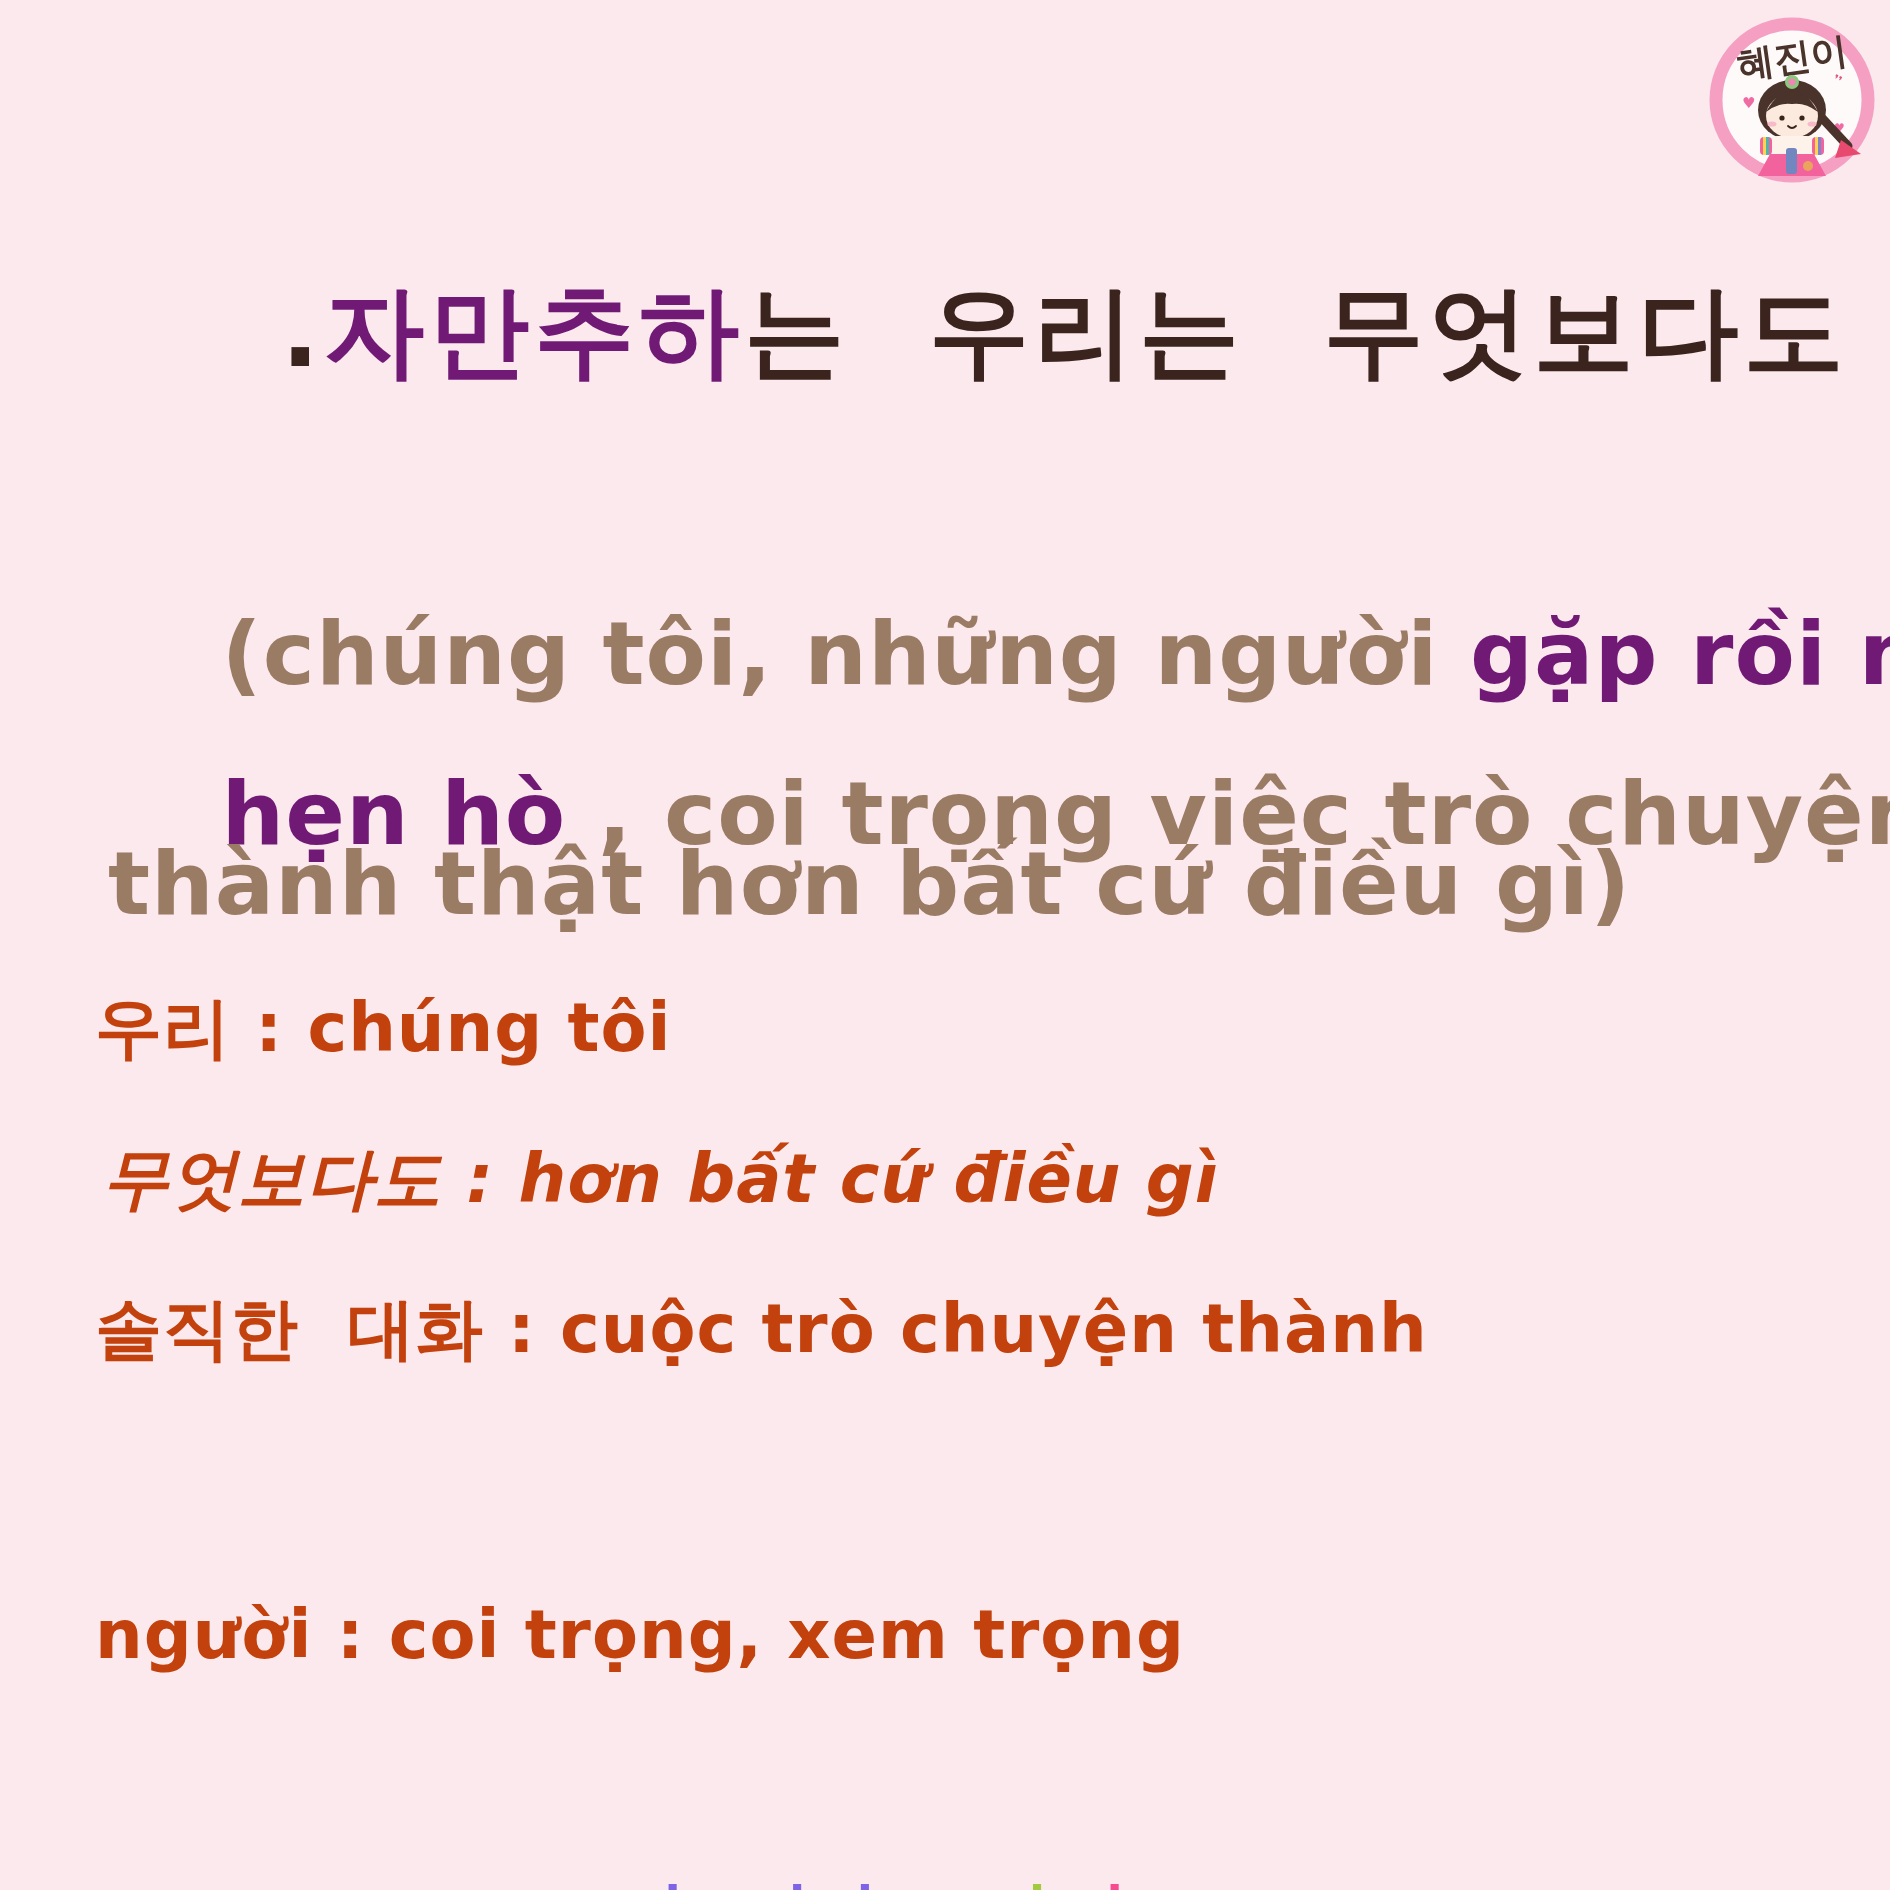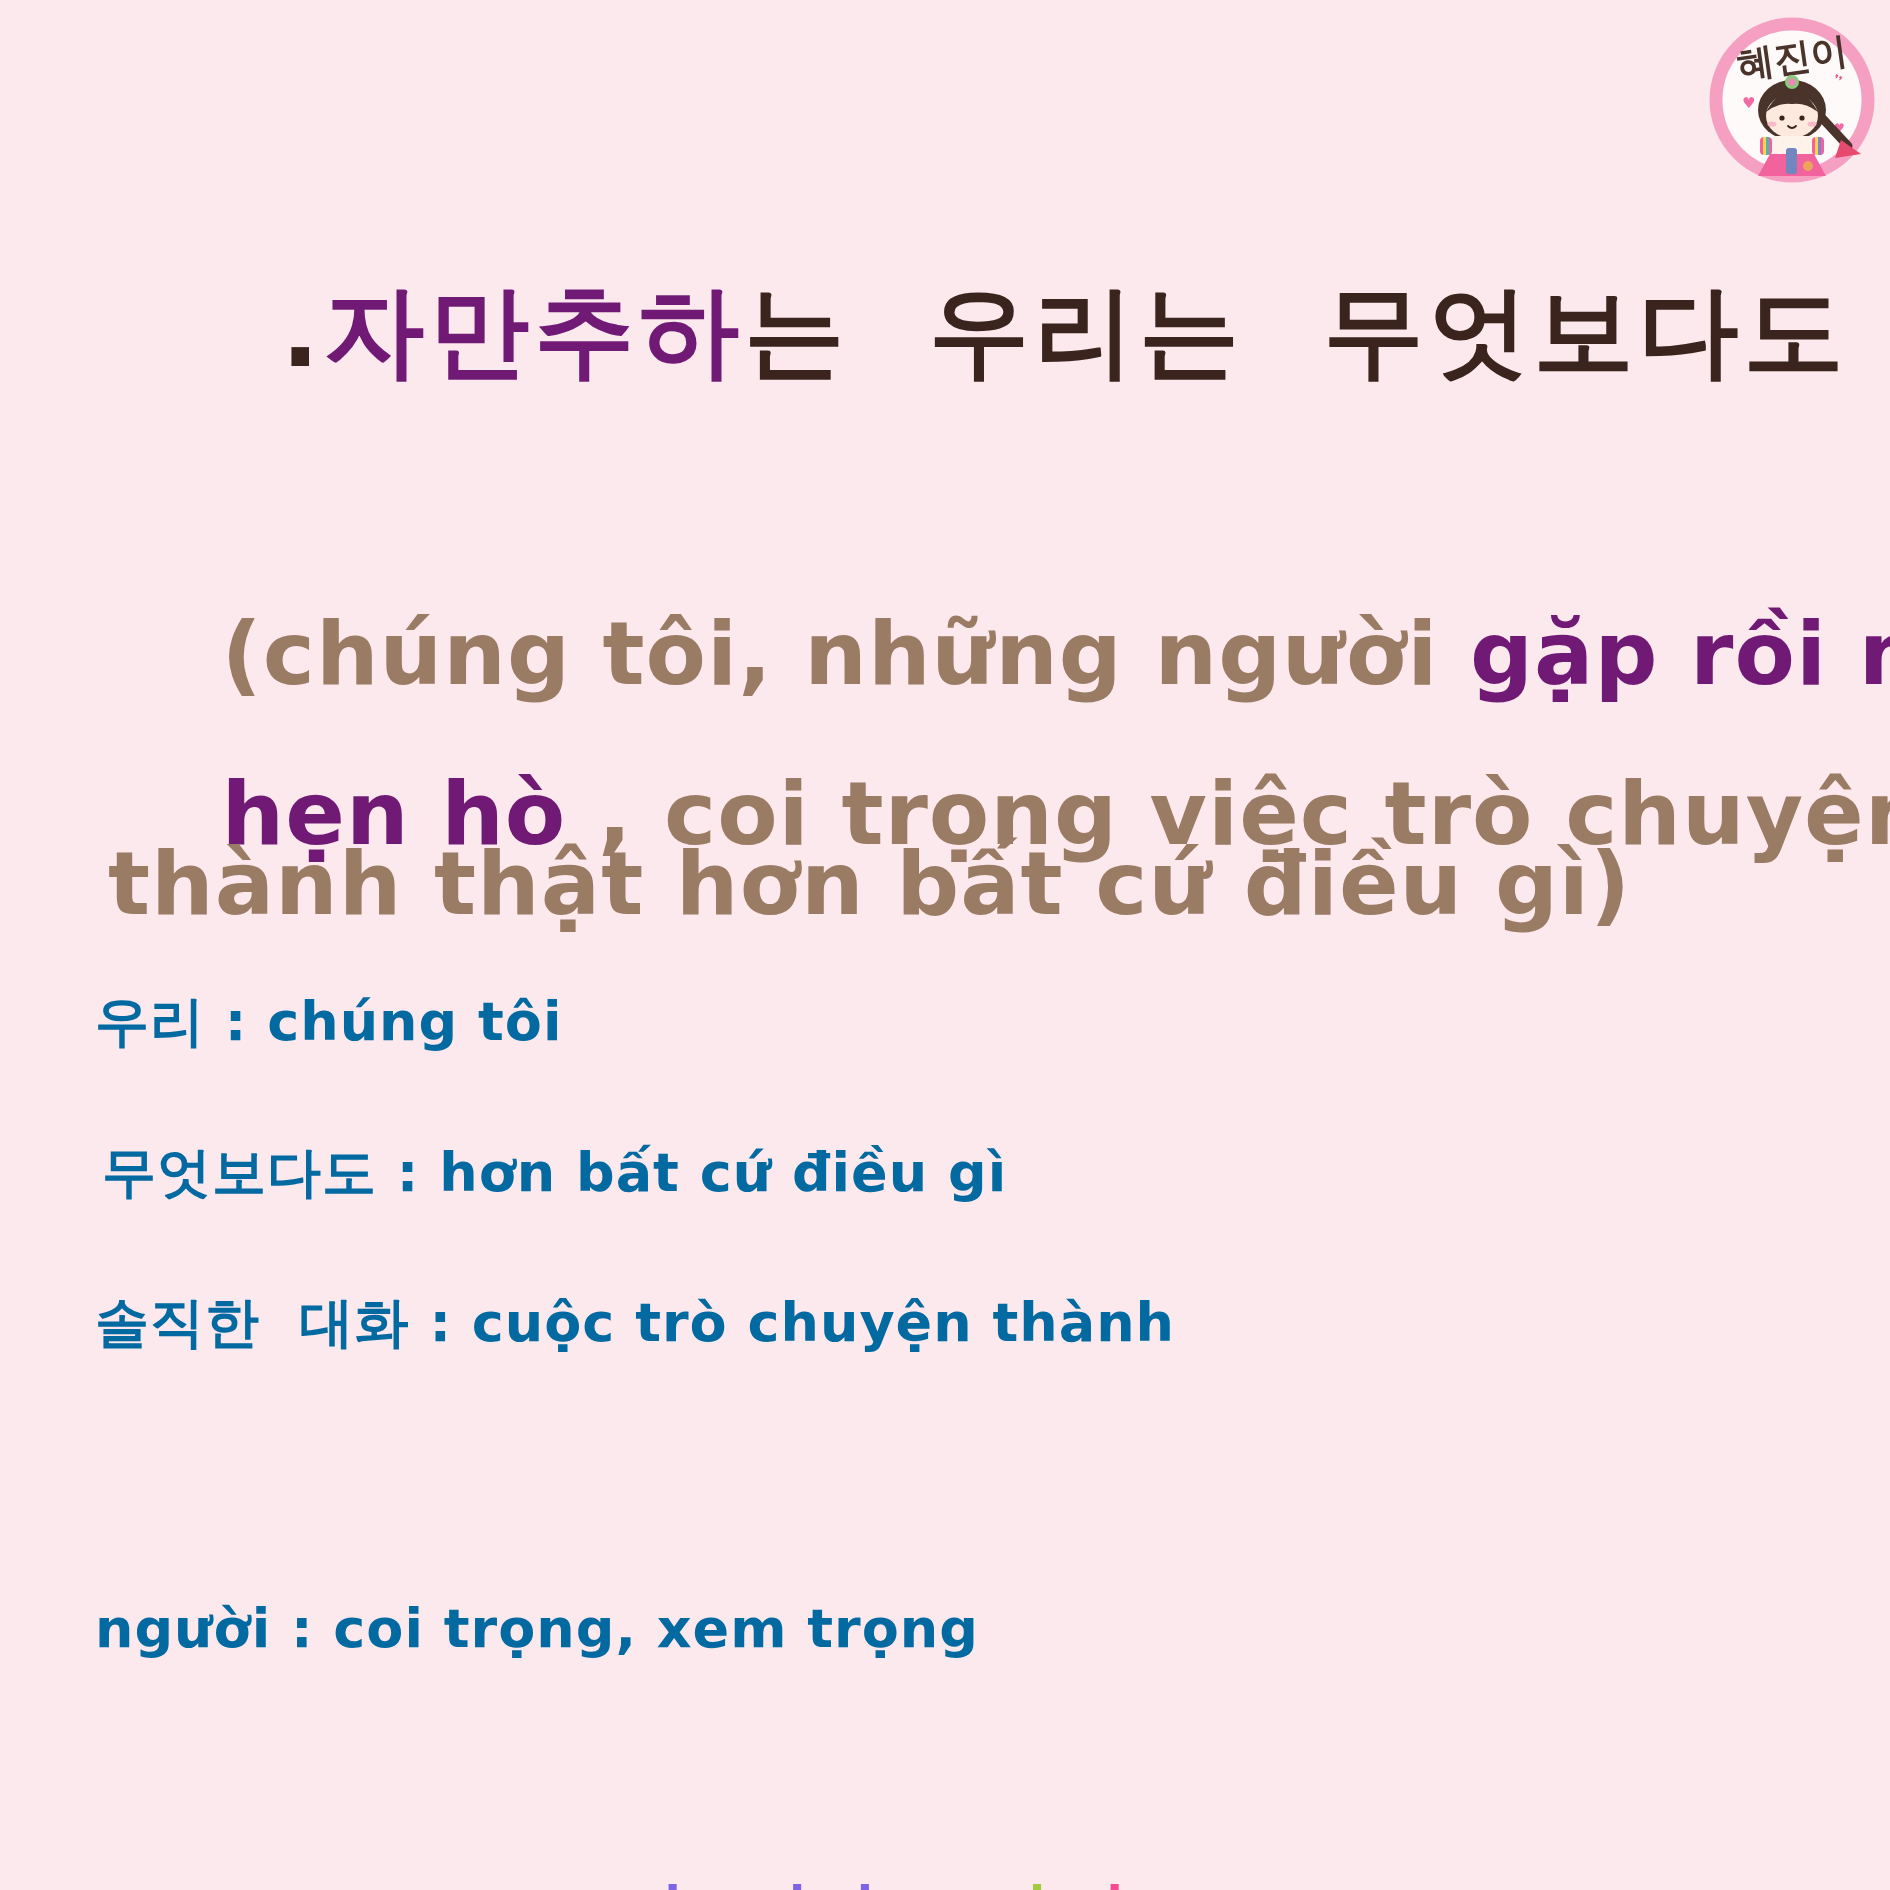--- a/index.html
+++ b/index.html
@@ -28,34 +28,34 @@
     letter-spacing: 5px;
   }
   
   .viet {
     font-size: 88px;
     color: #9a7b64;
     letter-spacing: 1px;
   }
   
   .vocab {
-    font-size: 54px;
-    color: #0369a1;
+    font-size: 67px;
+    color: #c2410c;
     letter-spacing: 1px;
   }
   .hl-pink { color: #701a75; }
   .dark    { color: #3a241d; }
 
   .l1 { top: 182px;  left: 122px; }
   .l2 { top: 346px;  left: 95px;  }
   .l3 { top: 522px;  left: 95px;  }
   .l4 { top: 682px;  left: 95px;  }
   .l5 { top: 840px;  left: 108px; }
   .v1 { top: 995px;  left: 95px;  }
-  .v2 { top: 1146px; left: 102px; }
+  .v2 { top: 1146px; left: 102px; font-style: italic; }
   .v3 { top: 1296px; left: 95px;  }
   .v4 { top: 1452px; left: 688px; }
   .v5 { top: 1602px; left: 95px;  }
 
   .footer {
     position: absolute;
     top: 1822px;
     left: 0;
     width: 100%;
     text-align: center;

